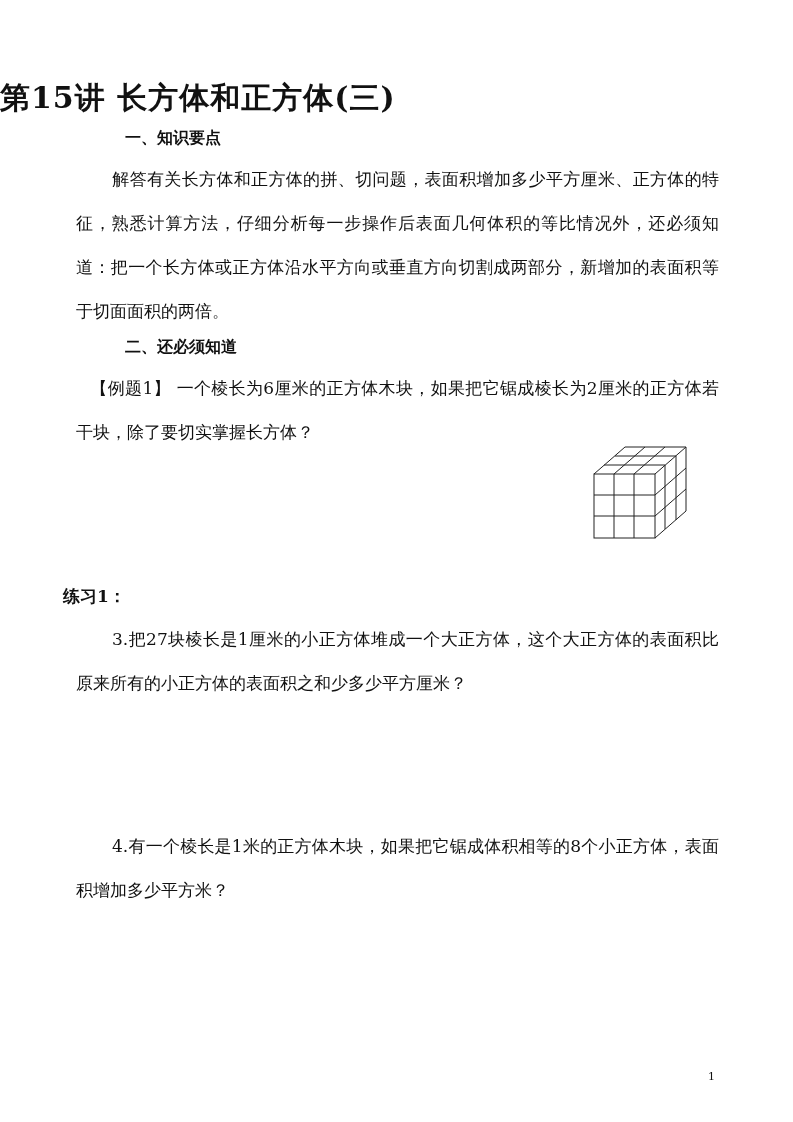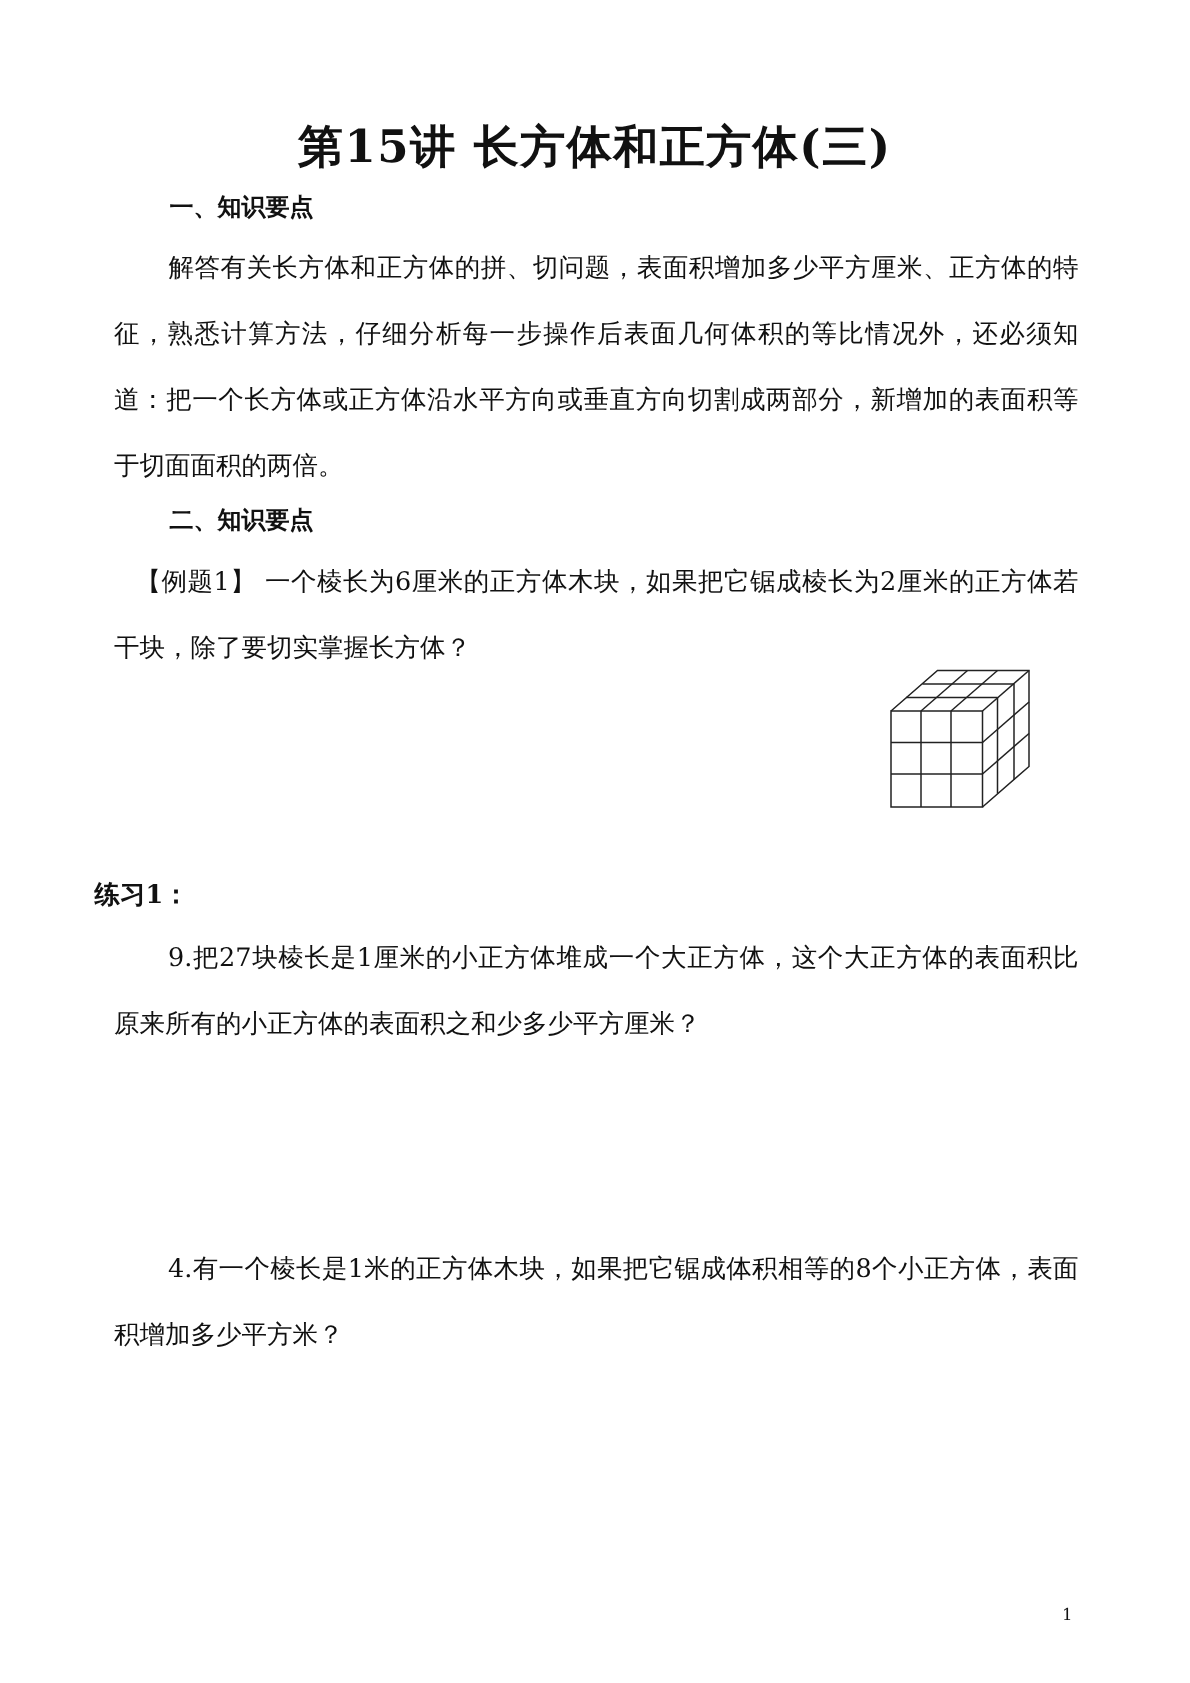--- a/index.html
+++ b/index.html
@@ -1,36 +1,36 @@
 <!DOCTYPE html>
 <html><head>
 <meta charset="utf-8">
 <style>
   html, body { margin: 0; padding: 0; background: #ffffff; }
   body { width: 793px; height: 1122px; position: relative; overflow: hidden;
          font-family: "DejaVu Serif", "Liberation Serif", serif; color: #111; }
-  .title { position: absolute; left: 0; width: 793px; top: 78px; text-align: center;
+  .title { position: absolute; left: 0; width: 793px; top: 78px; 
            font-size: 30px; font-weight: bold; letter-spacing: 1px; }
-  .h { position: absolute; left: 113px; font-size: 16px; font-weight: bold; }
+  .h { position: absolute; left: 125px; font-size: 16px; font-weight: bold; }
   .p { position: absolute; left: 76px; width: 643px; font-size: 17px; line-height: 44px; text-align: justify; }
   .p .indent { display: inline-block; width: 36px; }
   .tag { font-weight: normal; }
   .ex-head { position: absolute; left: 63px; font-size: 17px; font-weight: bold; }
   .cube { position: absolute; left: 590px; top: 443px; }
   .pageno { position: absolute; left: 708px; top: 1070px; font-size: 11px; }
 </style>
 </head>
 <body>
 
 <div class="title">第15讲  长方体和正方体(三)</div>
 
 <div class="h" style="top:128px">一、知识要点</div>
 <div class="p" style="top:157px"><span class="indent"></span><span>解答有关长方体和正方体的拼、切问题，表面积增加多少平方厘米、正方体的特征，熟悉计算方法，仔细分析每一步操作后表面几何体积的等比情况外，还必须知道：把一个长方体或正方体沿水平方向或垂直方向切割成两部分，新增加的表面积等于切面面积的两倍。</span></div>
 
-<div class="h" style="top:337px">二、知识要点</div>
+<div class="h" style="top:337px">二、还必须知道</div>
 <div class="p" style="top:366px"><span class="indent" style="width:14px"></span><span class="tag">【例题1】</span><span> 一个棱长为6厘米的正方体木块，如果把它锯成棱长为2厘米的正方体若干块，除了要切实掌握长方体？</span></div>
 
 <svg class="cube" width="105" height="100" viewBox="0 0 105 100">
   <g stroke="#222" stroke-width="1" fill="none">
     <rect x="4" y="31" width="61" height="64"></rect>
     <line x1="24" y1="31" x2="24" y2="95"></line>
       <line x1="44" y1="31" x2="44" y2="95"></line>
     <line x1="4" y1="52" x2="65" y2="52"></line>
       <line x1="4" y1="73" x2="65" y2="73"></line>
     <polyline points="4,31 35,4 96,4 96,68 65,95"></polyline>
@@ -40,16 +40,16 @@
     <line x1="14" y1="22" x2="75" y2="22"></line>
       <line x1="25" y1="13" x2="86" y2="13"></line>
     <line x1="75" y1="22" x2="75" y2="86"></line>
       <line x1="86" y1="13" x2="86" y2="77"></line>
     <line x1="65" y1="52" x2="96" y2="25"></line>
       <line x1="65" y1="73" x2="96" y2="46"></line>
   </g>
 </svg>
 
 <div class="ex-head" style="top:585px">练习1：</div>
-<div class="p" style="top:617px"><span class="indent"></span><span>9.把27块棱长是1厘米的小正方体堆成一个大正方体，这个大正方体的表面积比原来所有的小正方体的表面积之和少多少平方厘米？</span></div>
+<div class="p" style="top:617px"><span class="indent"></span><span>3.把27块棱长是1厘米的小正方体堆成一个大正方体，这个大正方体的表面积比原来所有的小正方体的表面积之和少多少平方厘米？</span></div>
 <div class="p" style="top:824px"><span class="indent"></span><span>4.有一个棱长是1米的正方体木块，如果把它锯成体积相等的8个小正方体，表面积增加多少平方米？</span></div>
 
 <div class="pageno">1</div>
 
 </body></html>

